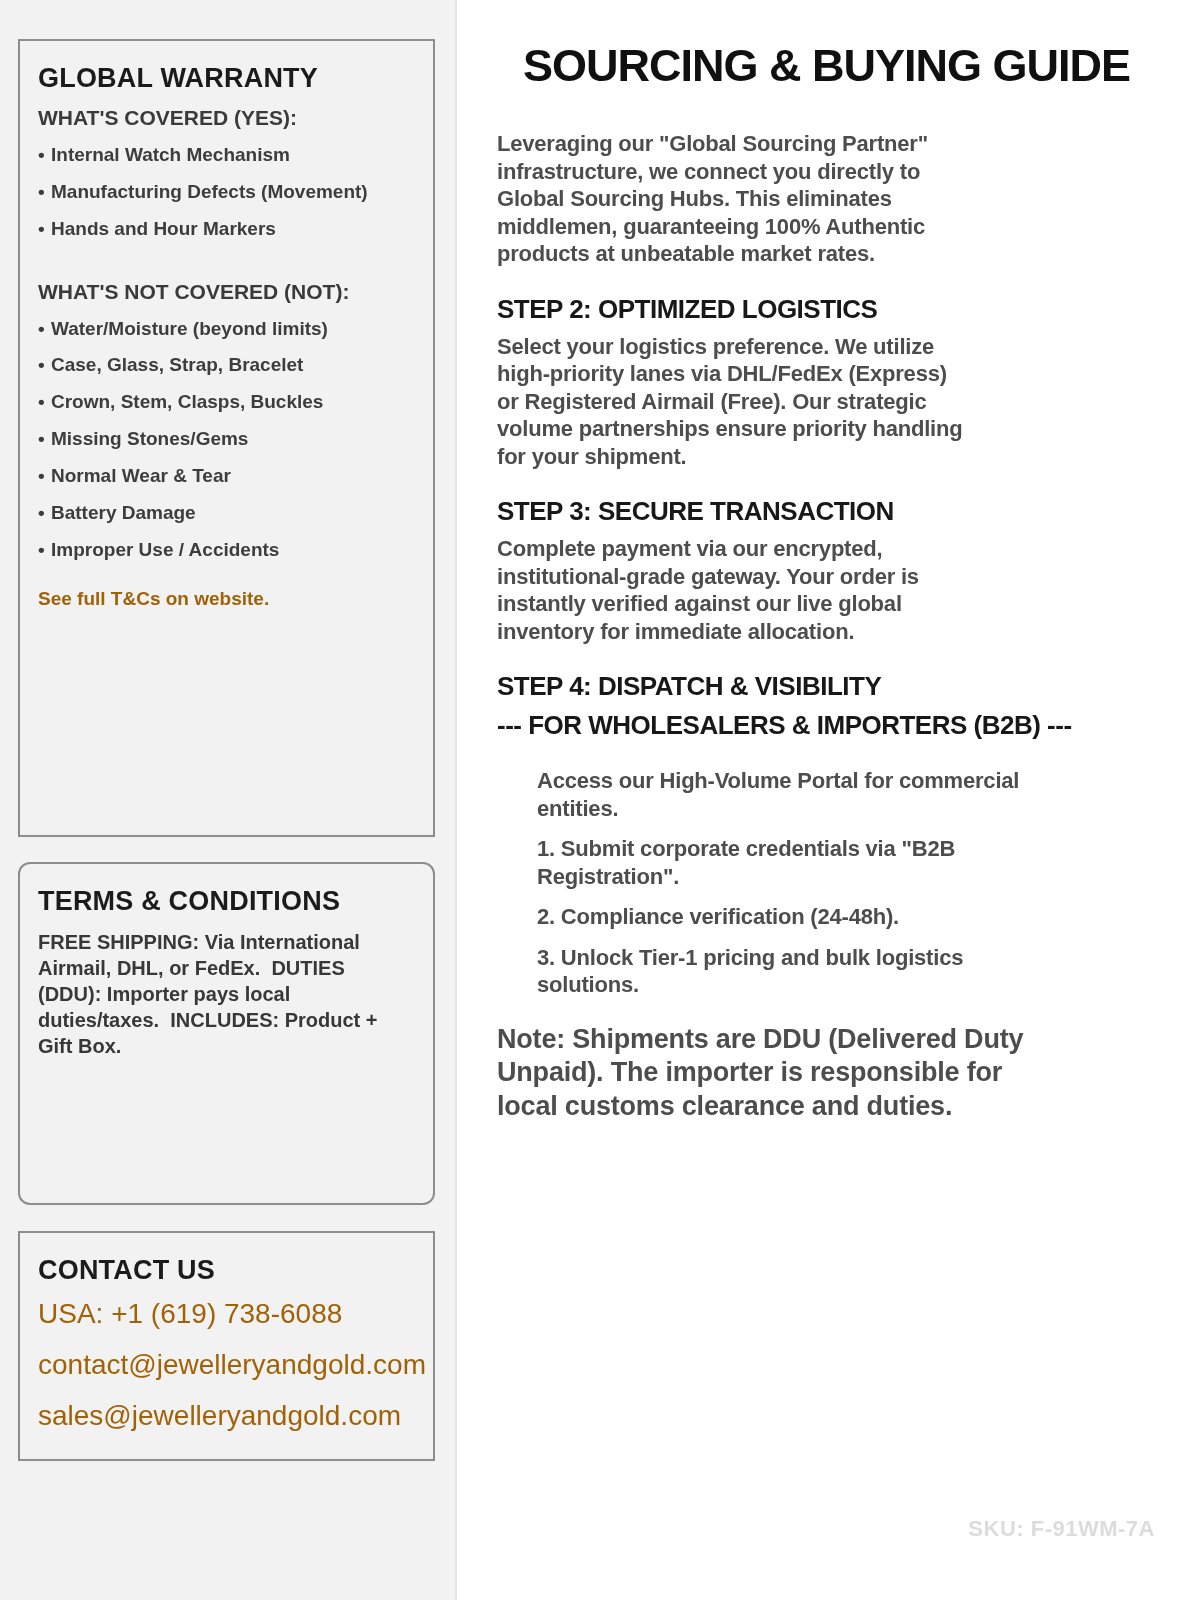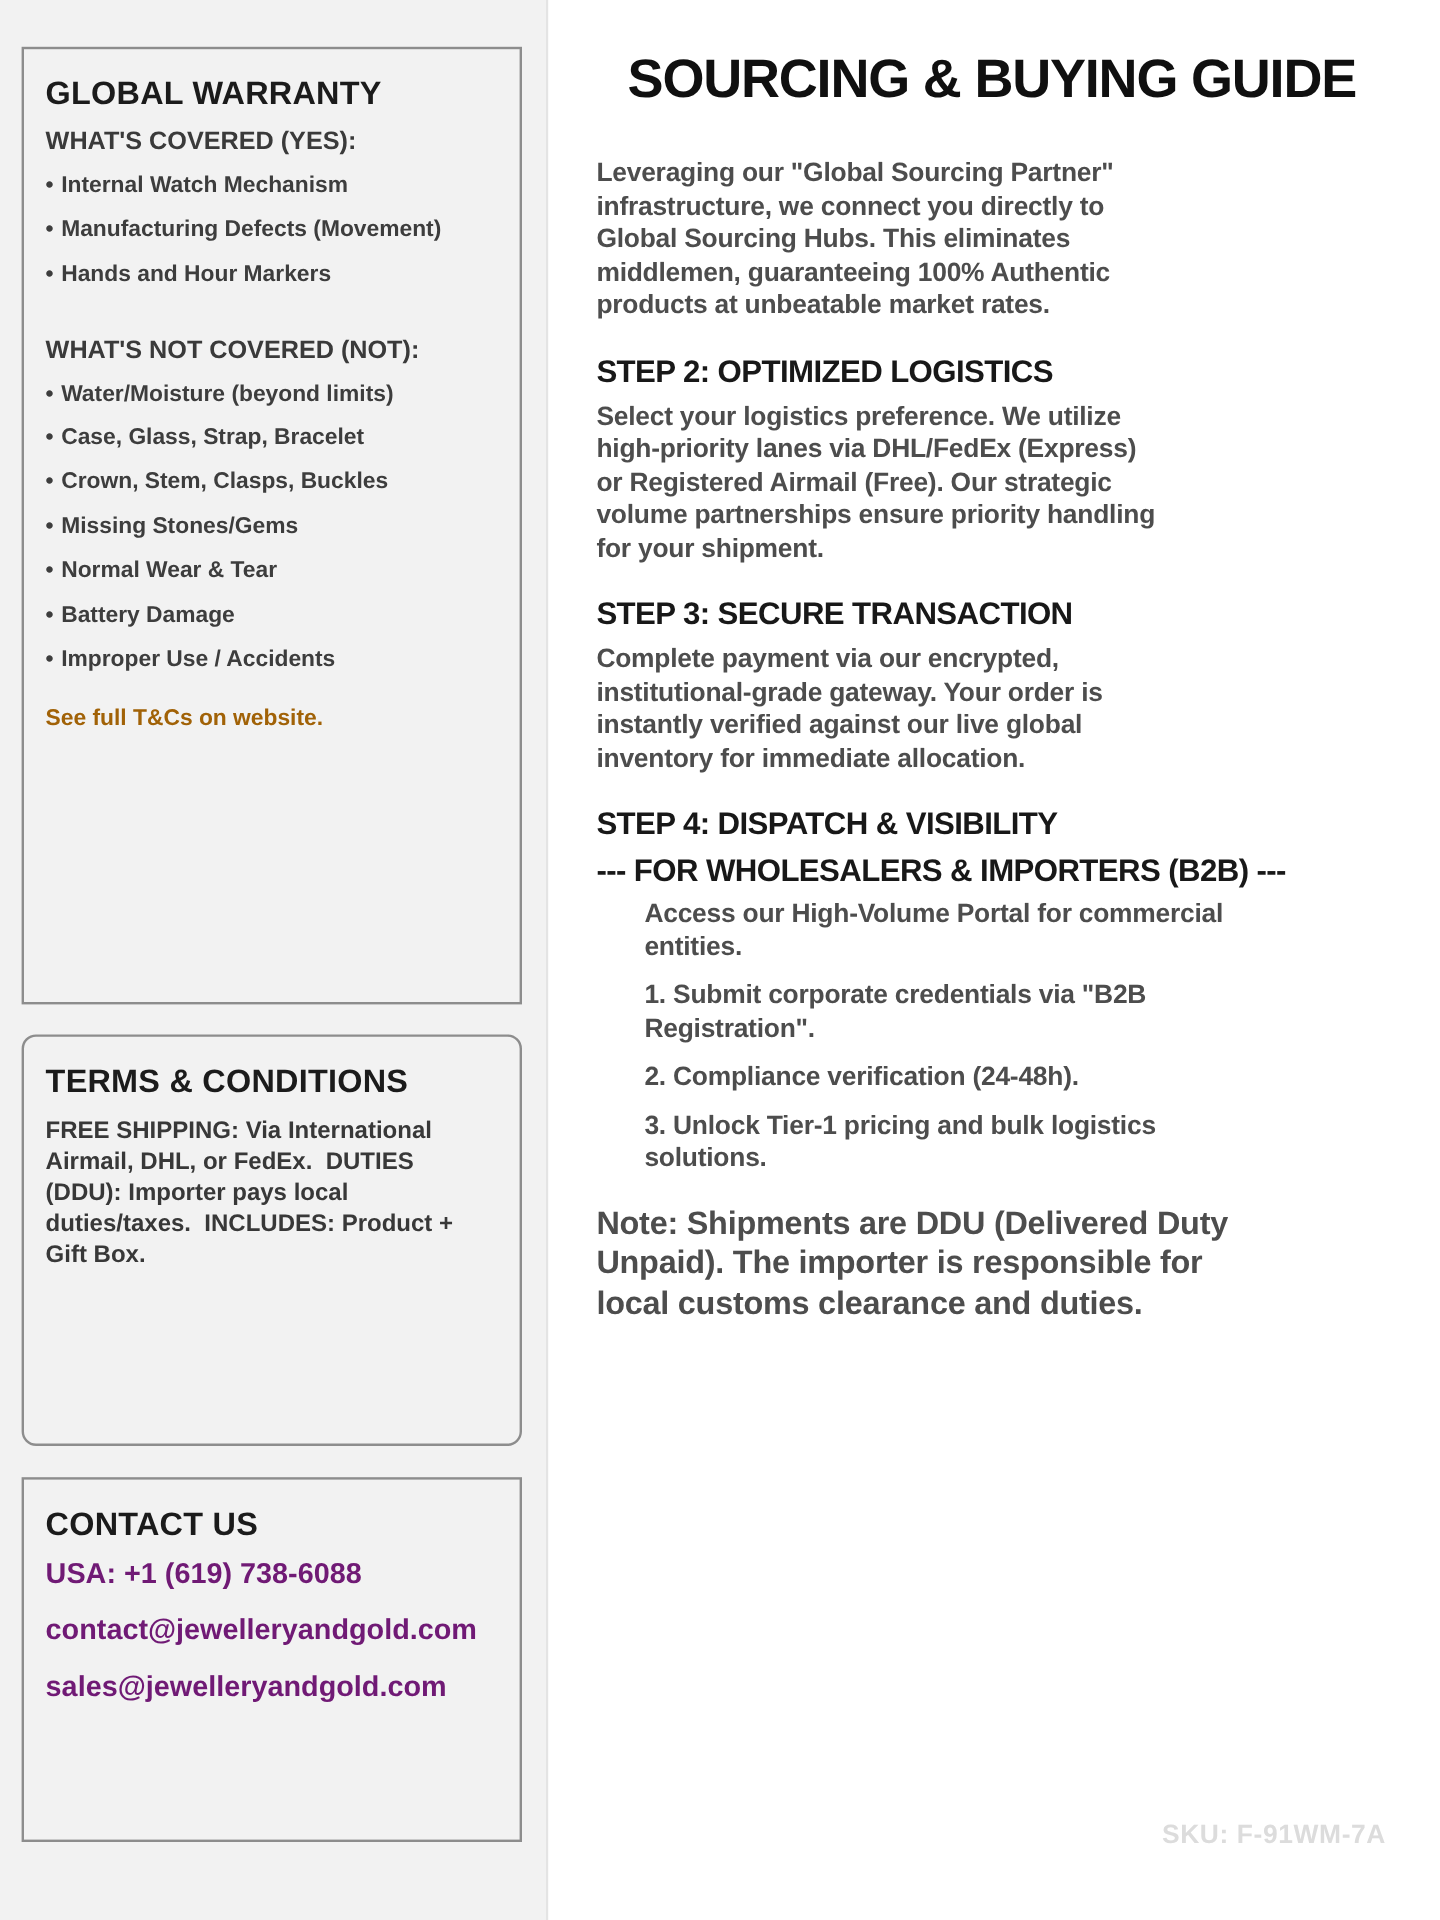--- a/index.html
+++ b/index.html
@@ -12,21 +12,21 @@
   
   .sidebar {
     width:457px; height:1600px; background:#f2f2f2;
     border-right:2px solid #e4e4e4; padding:39px 20px 0 18px; flex:0 0 auto;
   }
   .box {
     border:2px solid #8d8d8d; background:#f2f2f2; padding:22px 18px;
   }
   .box-warranty { height:798px; }
   .box-terms   { height:343px; margin-top:25px;border-radius:12px; }
-  .box-contact { height:304px; margin-top:26px; }
+  .box-contact { height:230px; margin-top:26px; }
 
   .box-title {
     font-size:27px; font-weight:bold; color:#1b1b1b; letter-spacing:0.2px;
     margin-bottom:12px;
   }
   .sub-heading {
     font-size:21px; font-weight:bold; color:#3a3a3a; margin-bottom:14px;
   }
   .sub-heading.not-gap { margin-top:40px; }
   .b-list { list-style:none; }
@@ -36,42 +36,42 @@
   }
   .b-list .marker { width:13px; flex:0 0 auto; }
   .footnote {
     margin-top:28px; font-size:19px; font-weight:bold; color:#a16207;
   }
   .box-body {
     font-size:20px; font-weight:bold; color:#383838; line-height:1.3;
     white-space:pre-wrap;
   }
   .contact-line {
-    font-size:24px; font-weight:bold; color:#701a75; margin-bottom:19px;
+    font-size:28px; font-weight:normal; color:#a16207; margin-bottom:19px;
   }
 
   
   .main {
     position:relative; flex:1 1 auto; padding:40px 44px 0 40px; background:#ffffff;
   }
   .main-title {
     text-align:center; font-size:45px; font-weight:bold; color:#101010;
     letter-spacing:-1px; margin-bottom:38px;
   }
   .step-heading {
     font-size:26px; font-weight:bold; color:#181818; letter-spacing:-0.5px;
     margin-bottom:8px;
   }
   .step-body {
     font-size:22px; font-weight:bold; color:#4d4d4d; line-height:1.25;
     letter-spacing:-0.2px; white-space:pre-wrap; margin-bottom:26px;
   }
   .b2b-heading {
     font-size:26px; font-weight:bold; color:#181818; letter-spacing:-0.5px;
-    margin-top:4px; margin-bottom:6px;
+    margin-top:4px; margin-bottom:26px;
   }
   .b2b-para {
     font-size:22px; font-weight:bold; color:#4d4d4d; line-height:1.25;
     letter-spacing:-0.2px; white-space:pre-wrap; margin-bottom:13px;margin-left:40px;
   }
   .note-para {
     font-size:27px; font-weight:bold; color:#4d4d4d; line-height:1.25;
     letter-spacing:-0.2px; white-space:pre-wrap; margin-top:24px;
   }
   .sku {

